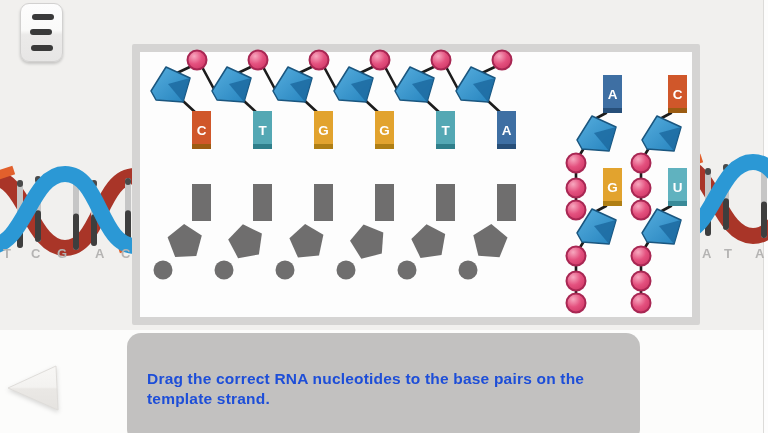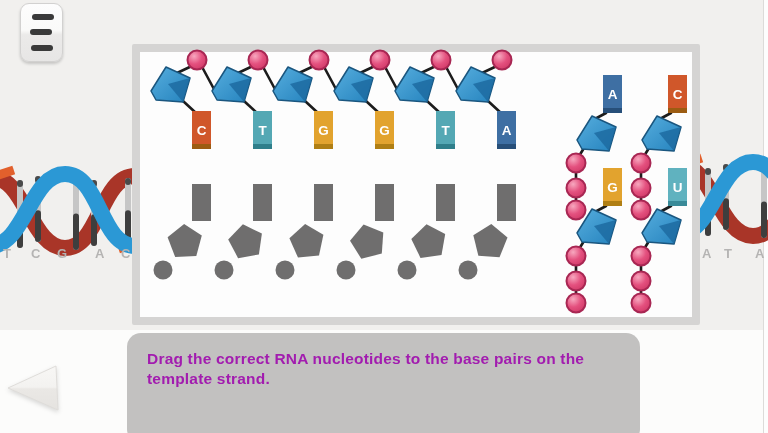--- a/index.html
+++ b/index.html
@@ -30,22 +30,22 @@
     box-sizing:border-box;border:8px solid #d5d4d3;background:#fdfdfd;border-radius:2px;
   }
   .panel svg{position:absolute;left:-8px;top:-8px;}
 
   .instruction-box{
     position:absolute;left:127px;top:333px;width:513px;height:110px;z-index:2;
     background:#c2c1c0;border-radius:14px;box-sizing:border-box;
     padding:16px 20px 0 20px;
   }
   .instruction-text{
-    color:#a21caf;font-size:15.5px;font-weight:bold;line-height:1.32;
-    letter-spacing:.2px;width:486px;
+    color:#1d4ed8;font-size:15.5px;font-weight:bold;line-height:1.32;
+    letter-spacing:.2px;width:486px;margin-top:20px;
   }
 
   .back-btn{position:absolute;left:0px;top:352px;width:80px;height:70px;z-index:3;cursor:pointer;}
   .back-btn svg{filter:drop-shadow(0 2px 2px rgba(0,0,0,.14));}
 </style>
 </head>
 <body>
 
 <div class="bottom-band"></div>
 <div class="edge-line"></div>

